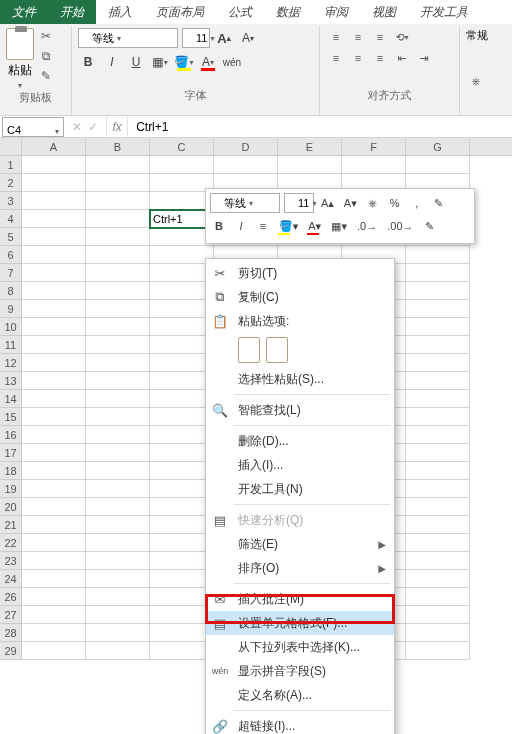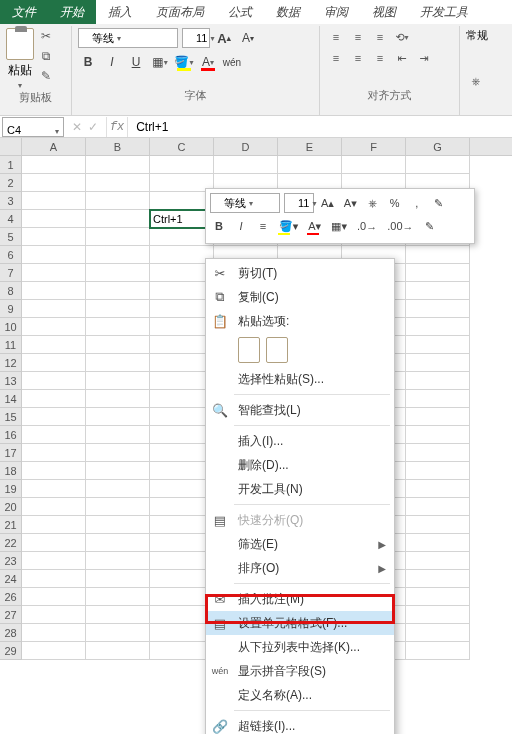--- a/index.html
+++ b/index.html
@@ -39,21 +39,21 @@
 .align-rows { display: flex; flex-direction: column; gap: 3px; }
 .align-row { display: flex; gap: 2px; }
 .abtn { width: 20px; height: 18px; display: inline-flex; align-items: center; justify-content: center; font-size: 11px; color: #555; }
 
 
 .num-top { display: flex; align-items: center; gap: 2px; }
 
 
 .fbar { display: flex; align-items: center; height: 22px; border-bottom: 1px solid #d4d4d4; background: #fff; }
 .namebox { width: 62px; height: 20px; border: 1px solid #ababab; margin: 1px 2px; padding: 0 4px; font-size: 11px; display: flex; align-items: flex-end; justify-content: space-between; }
-.fx-sep { width: 22px; text-align: center; color: #888; font-style: italic; font-size: 12px; border-left: 1px solid #e0e0e0; border-right: 1px solid #e0e0e0; height: 20px; line-height: 20px; margin: 0 2px; font-family: Liberation Mono, monospace; }
+.fx-sep { width: 22px; text-align: center; color: #888; font-style: italic; font-size: 12px; border-left: 1px solid #e0e0e0; border-right: 1px solid #e0e0e0; height: 20px; line-height: 20px; margin: 0 2px; }
 .fx-btns { display: flex; gap: 6px; padding: 0 6px; color: #888; }
 .fx-input { flex: 1; padding: 0 6px; font-size: 12px; }
 
 
 .grid { position: relative; }
 .colhdrs { display: flex; height: 18px; background: #e6e6e6; border-bottom: 1px solid #ccc; }
 .rowhdr-corner { width: 22px; border-right: 1px solid #ccc; background: #e6e6e6; }
 .colhdr { width: 64px; border-right: 1px solid #ccc; text-align: center; font-size: 11px; color: #555; line-height: 18px; }
 .gridbody { position: relative; }
 .row { display: flex; height: 18px; }
@@ -529,25 +529,25 @@
       <span>选择性粘贴(S)...</span>
     </div>
   <div class="ctx-sep"></div>
   <div class="ctx-item">
       <span class="ctx-icon">🔍</span>
       <span>智能查找(L)</span>
     </div>
   <div class="ctx-sep"></div>
   <div class="ctx-item">
       <span class="ctx-icon"></span>
+      <span>删除(D)...</span>
+    </div>
+  <div class="ctx-item">
+      <span class="ctx-icon"></span>
       <span>插入(I)...</span>
-    </div>
-  <div class="ctx-item">
-      <span class="ctx-icon"></span>
-      <span>删除(D)...</span>
     </div>
   <div class="ctx-item">
       <span class="ctx-icon"></span>
       <span>开发工具(N)</span>
     </div>
   <div class="ctx-sep"></div>
   <div class="ctx-item disabled">
       <span class="ctx-icon">▤</span>
       <span>快速分析(Q)</span>
     </div>

